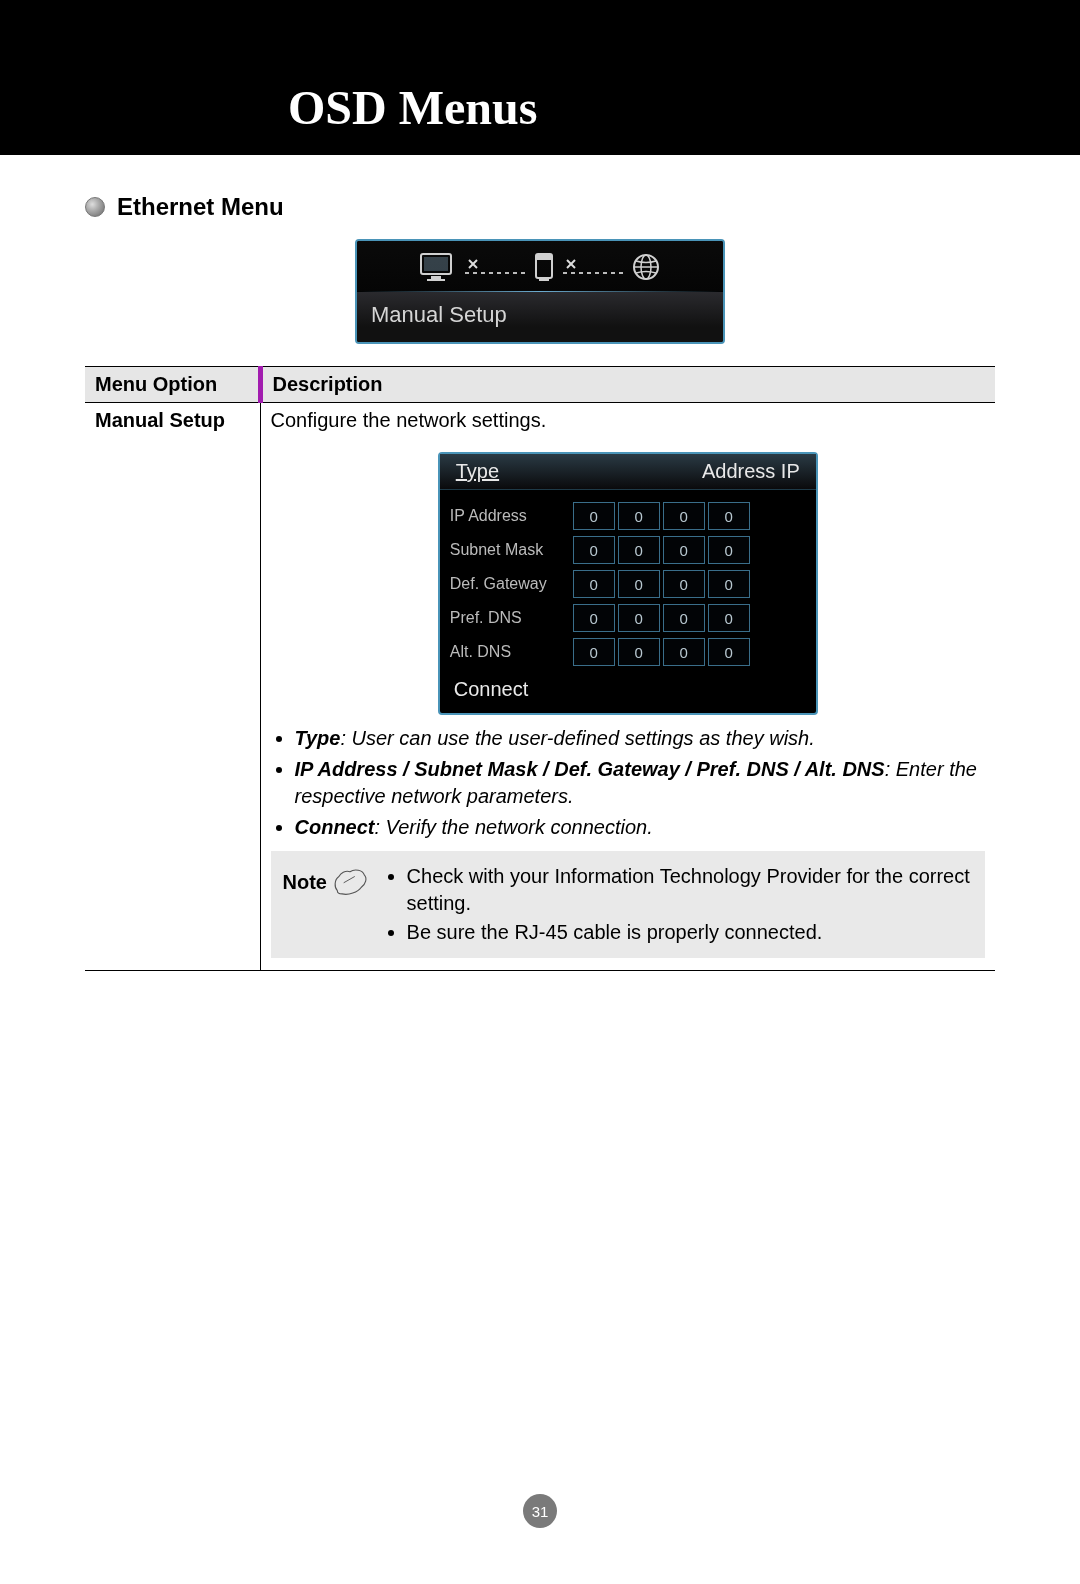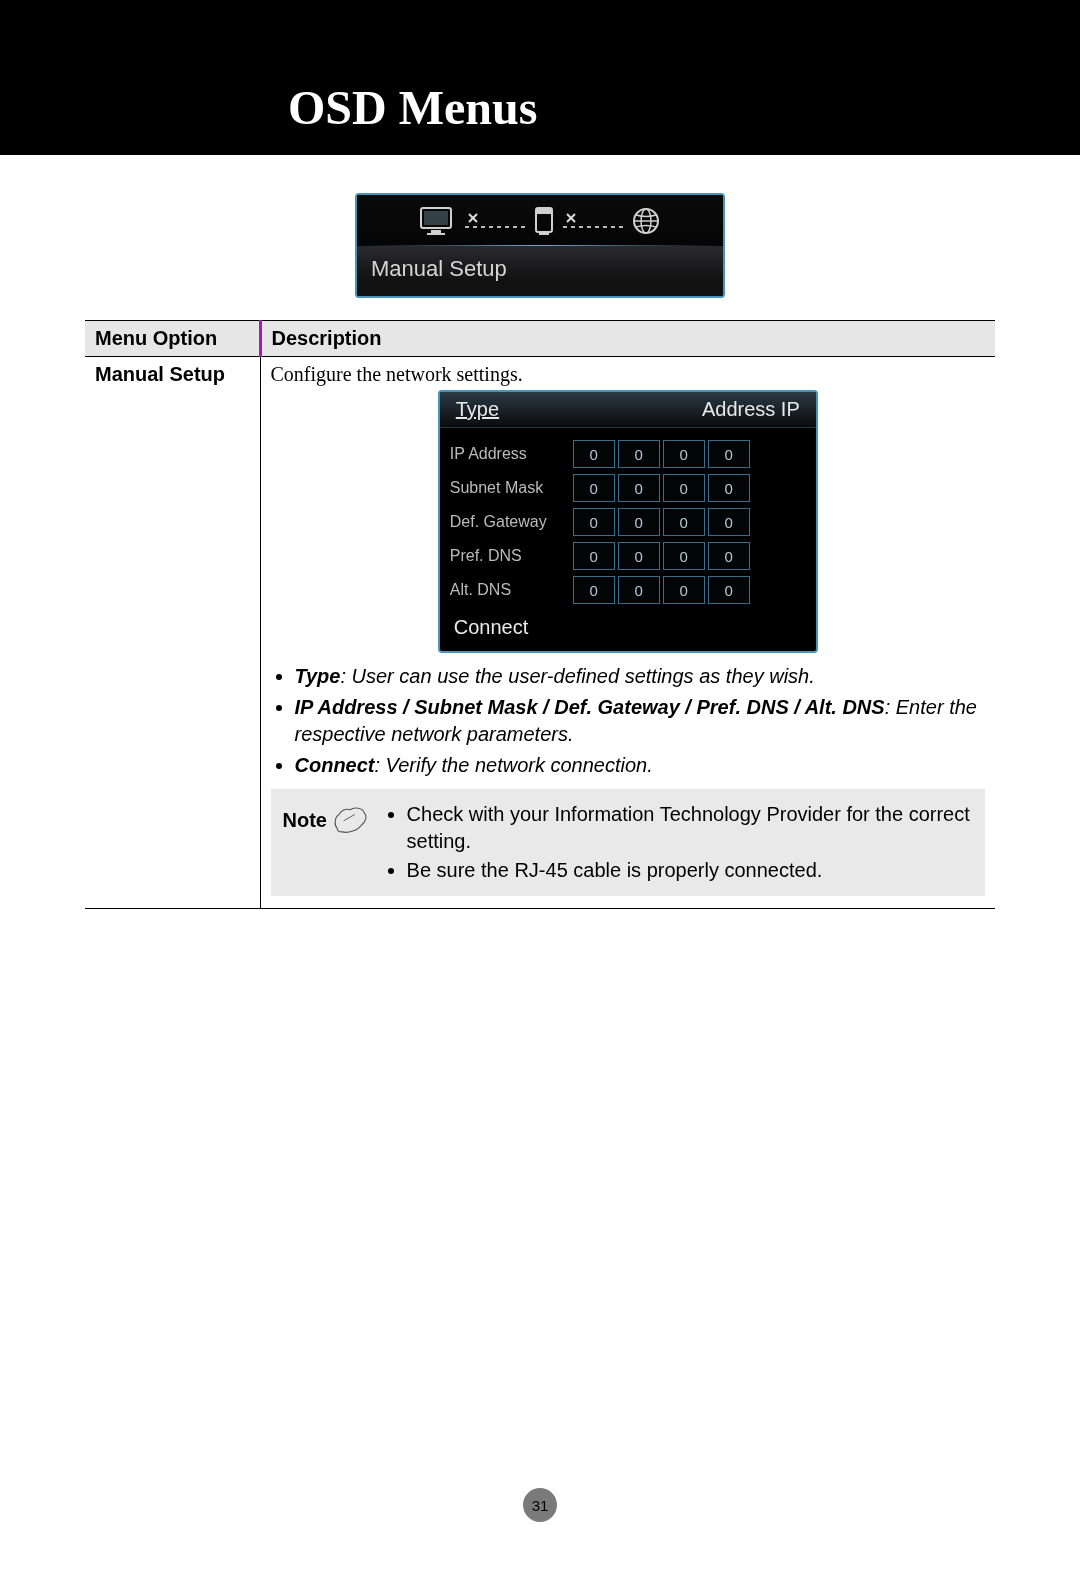--- a/index.html
+++ b/index.html
@@ -89,32 +89,32 @@
     text-align: left;
     vertical-align: top;
     padding: 6px 10px;
   }
   table.menu-table th {
     background: #e6e6e6;
     border-bottom: 1px solid #000;
     font-weight: bold;
   }
   table.menu-table th:first-child {
-    border-right: 3px solid #a21caf;
+    border-right: 5px solid #a21caf;
     width: 175px;
   }
   table.menu-table td.col-opt {
     border-right: 1px solid #000;
     font-weight: bold;
     width: 175px;
   }
   table.menu-table td.col-desc {
     padding-bottom: 12px;
   }
-  .desc-intro { margin-bottom: 4px; font-family: Liberation Serif, serif; }
+  .desc-intro { margin-bottom: 20px; }
 
   
   .osd-ip {
     width: 380px;
     margin: 4px auto 10px auto;
     background: #000;
     border: 2px solid #4a94b8;
     border-radius: 4px;
     padding: 0;
   }
@@ -186,42 +186,46 @@
   .note-left svg { display:block; }
   .note-box ul {
     list-style: disc;
     padding-left: 22px;
   }
   .note-box ul li { margin: 2px 0; line-height: 1.35; font-size: 20px; }
 
   .page-badge {
     position: absolute;
     left: 50%;
-    bottom: 62px;
+    bottom: 56px;
     transform: translateX(-50%);
     width: 34px;
     height: 34px;
     border-radius: 50%;
     background: #7a7a7a;
-    color: #000000;
+    color: #ffffff;
     font-size: 15px;
     display: flex;
     align-items: center;
     justify-content: center;
   }
 </style>
 </head>
 <body>
 
 <div class="black-band">
   <div class="band-title">OSD Menus</div>
 </div>
 
 <div class="content">
 
+  <div class="section-header">
+    <div class="round-bullet"></div>
+    <h2>Ethernet Menu</h2>
+  </div>
 
   <div class="osd-box1">
     <div class="osd-icons">
       <svg width="38" height="32" viewBox="0 0 38 32">
         <rect x="2" y="3" width="30" height="20" rx="2" fill="none" stroke="#d0d0d0" stroke-width="2"></rect>
         <rect x="5" y="6" width="24" height="14" fill="#a0c8e0" opacity="0.3"></rect>
         <rect x="12" y="25" width="10" height="3" fill="#d0d0d0"></rect>
         <rect x="8" y="28" width="18" height="2" fill="#d0d0d0"></rect>
       </svg>
       <svg width="60" height="20" viewBox="0 0 60 20">

